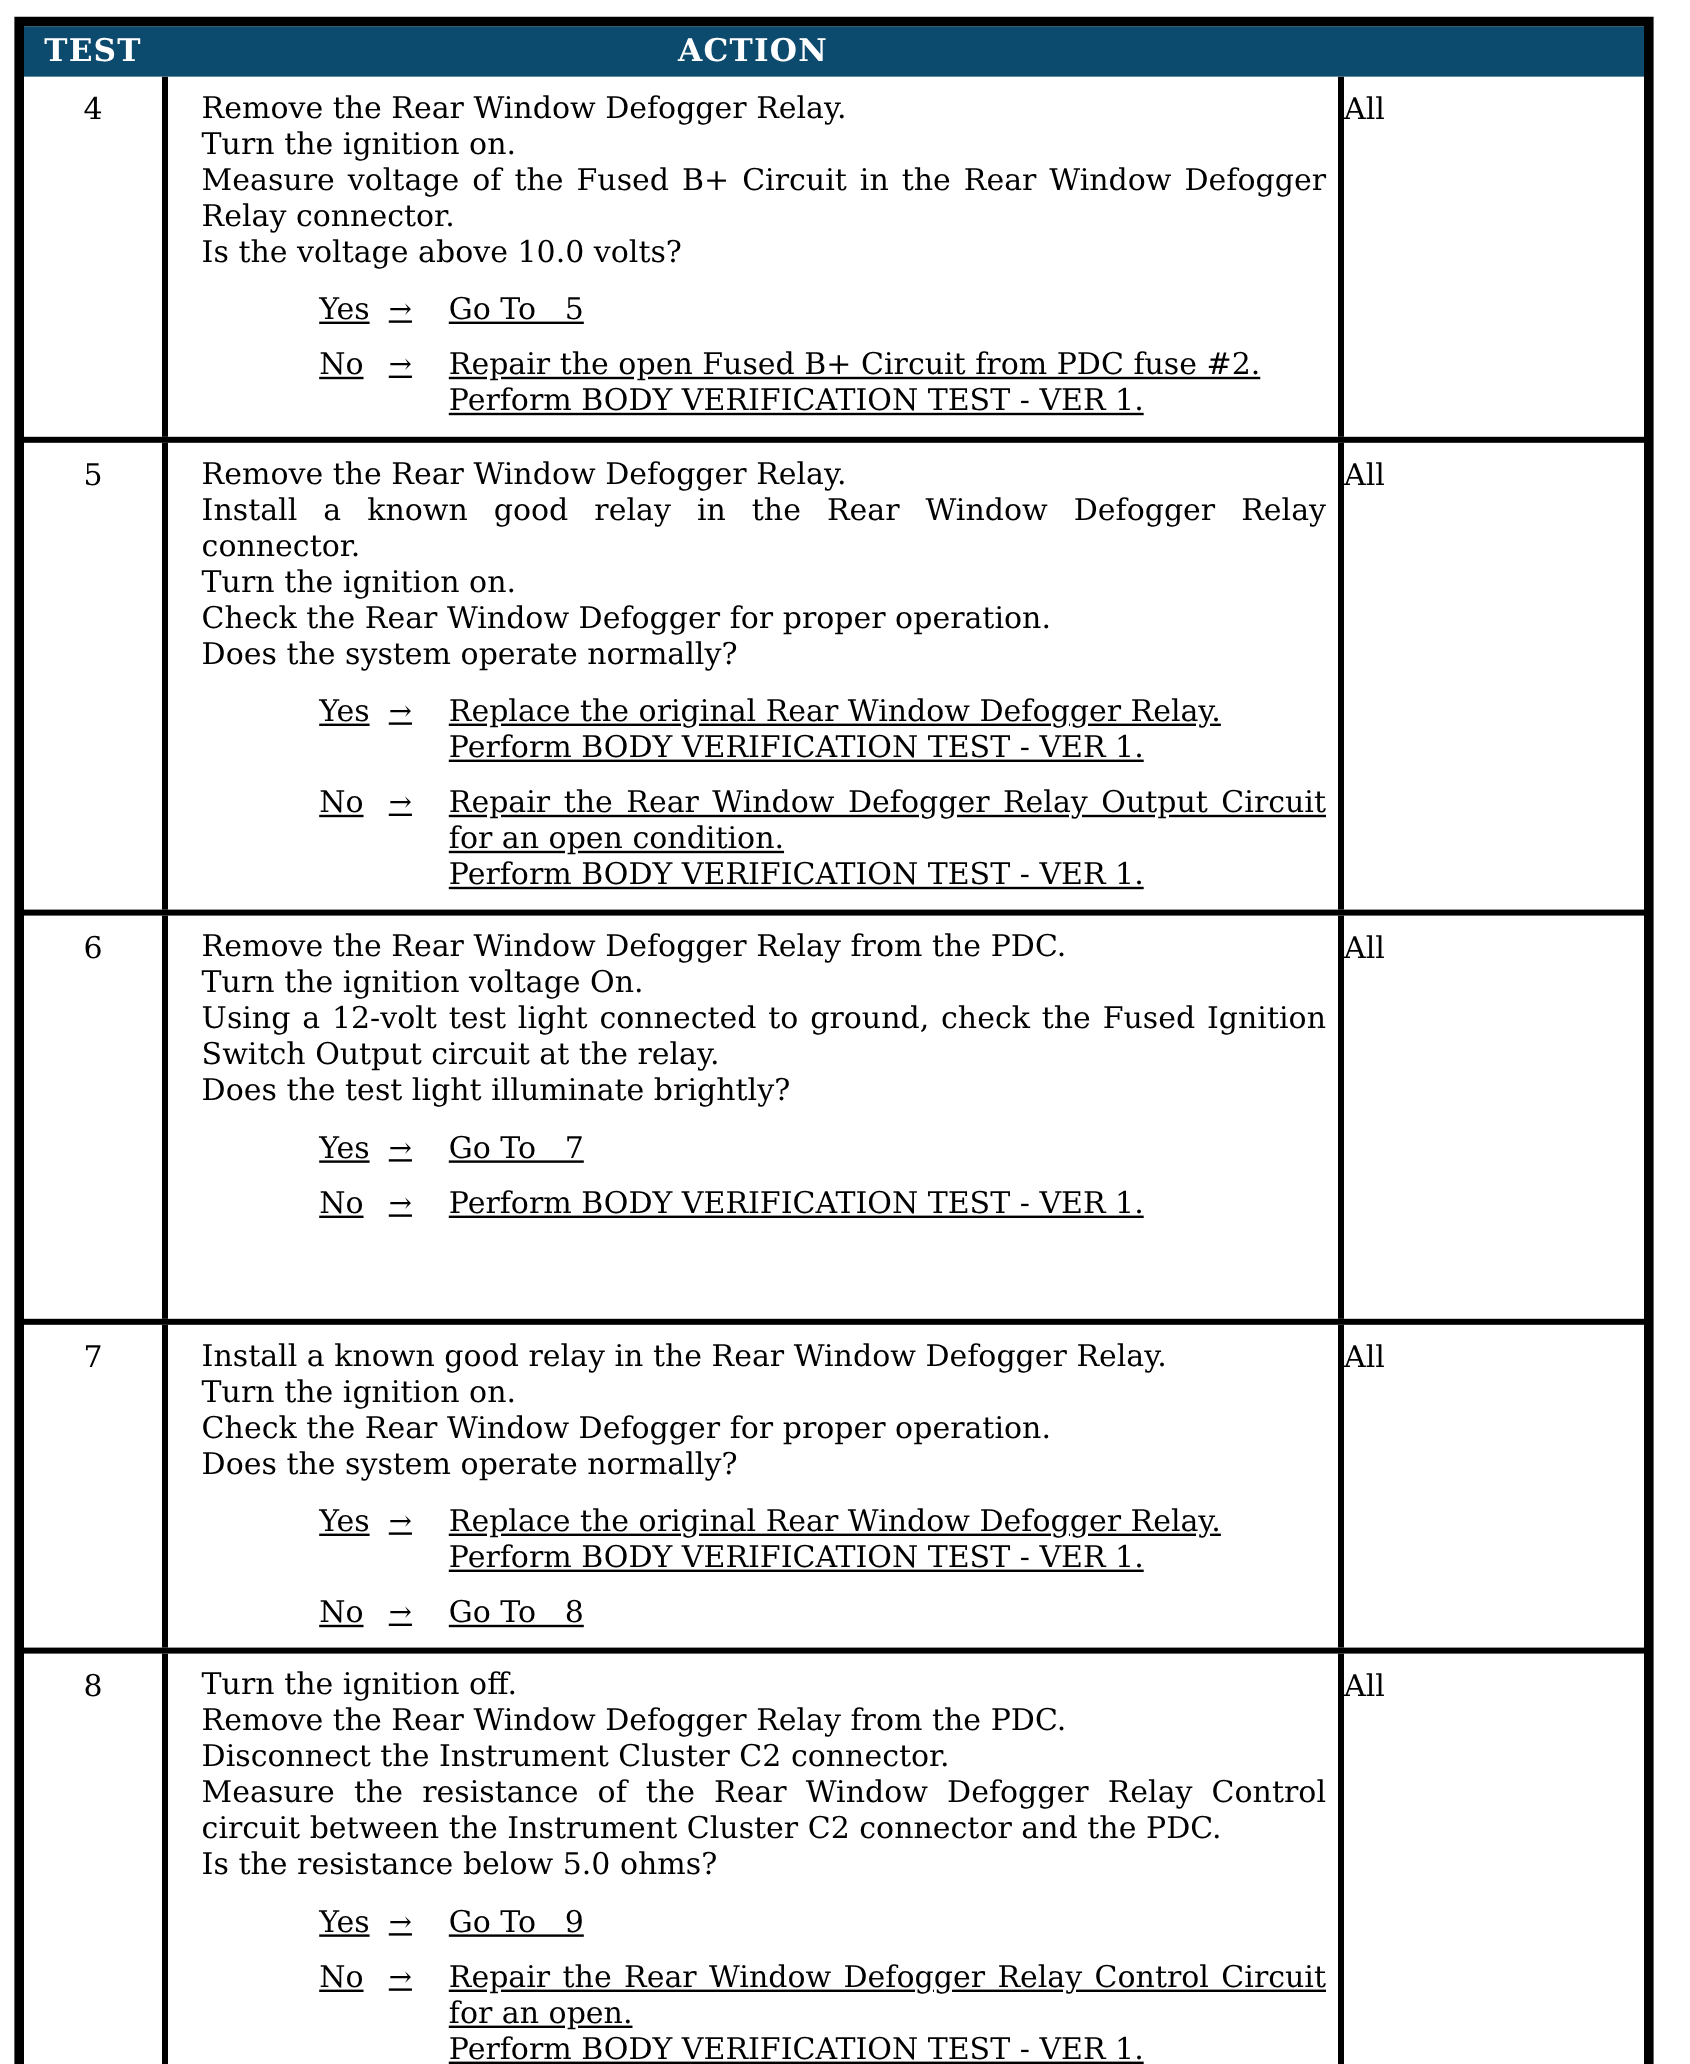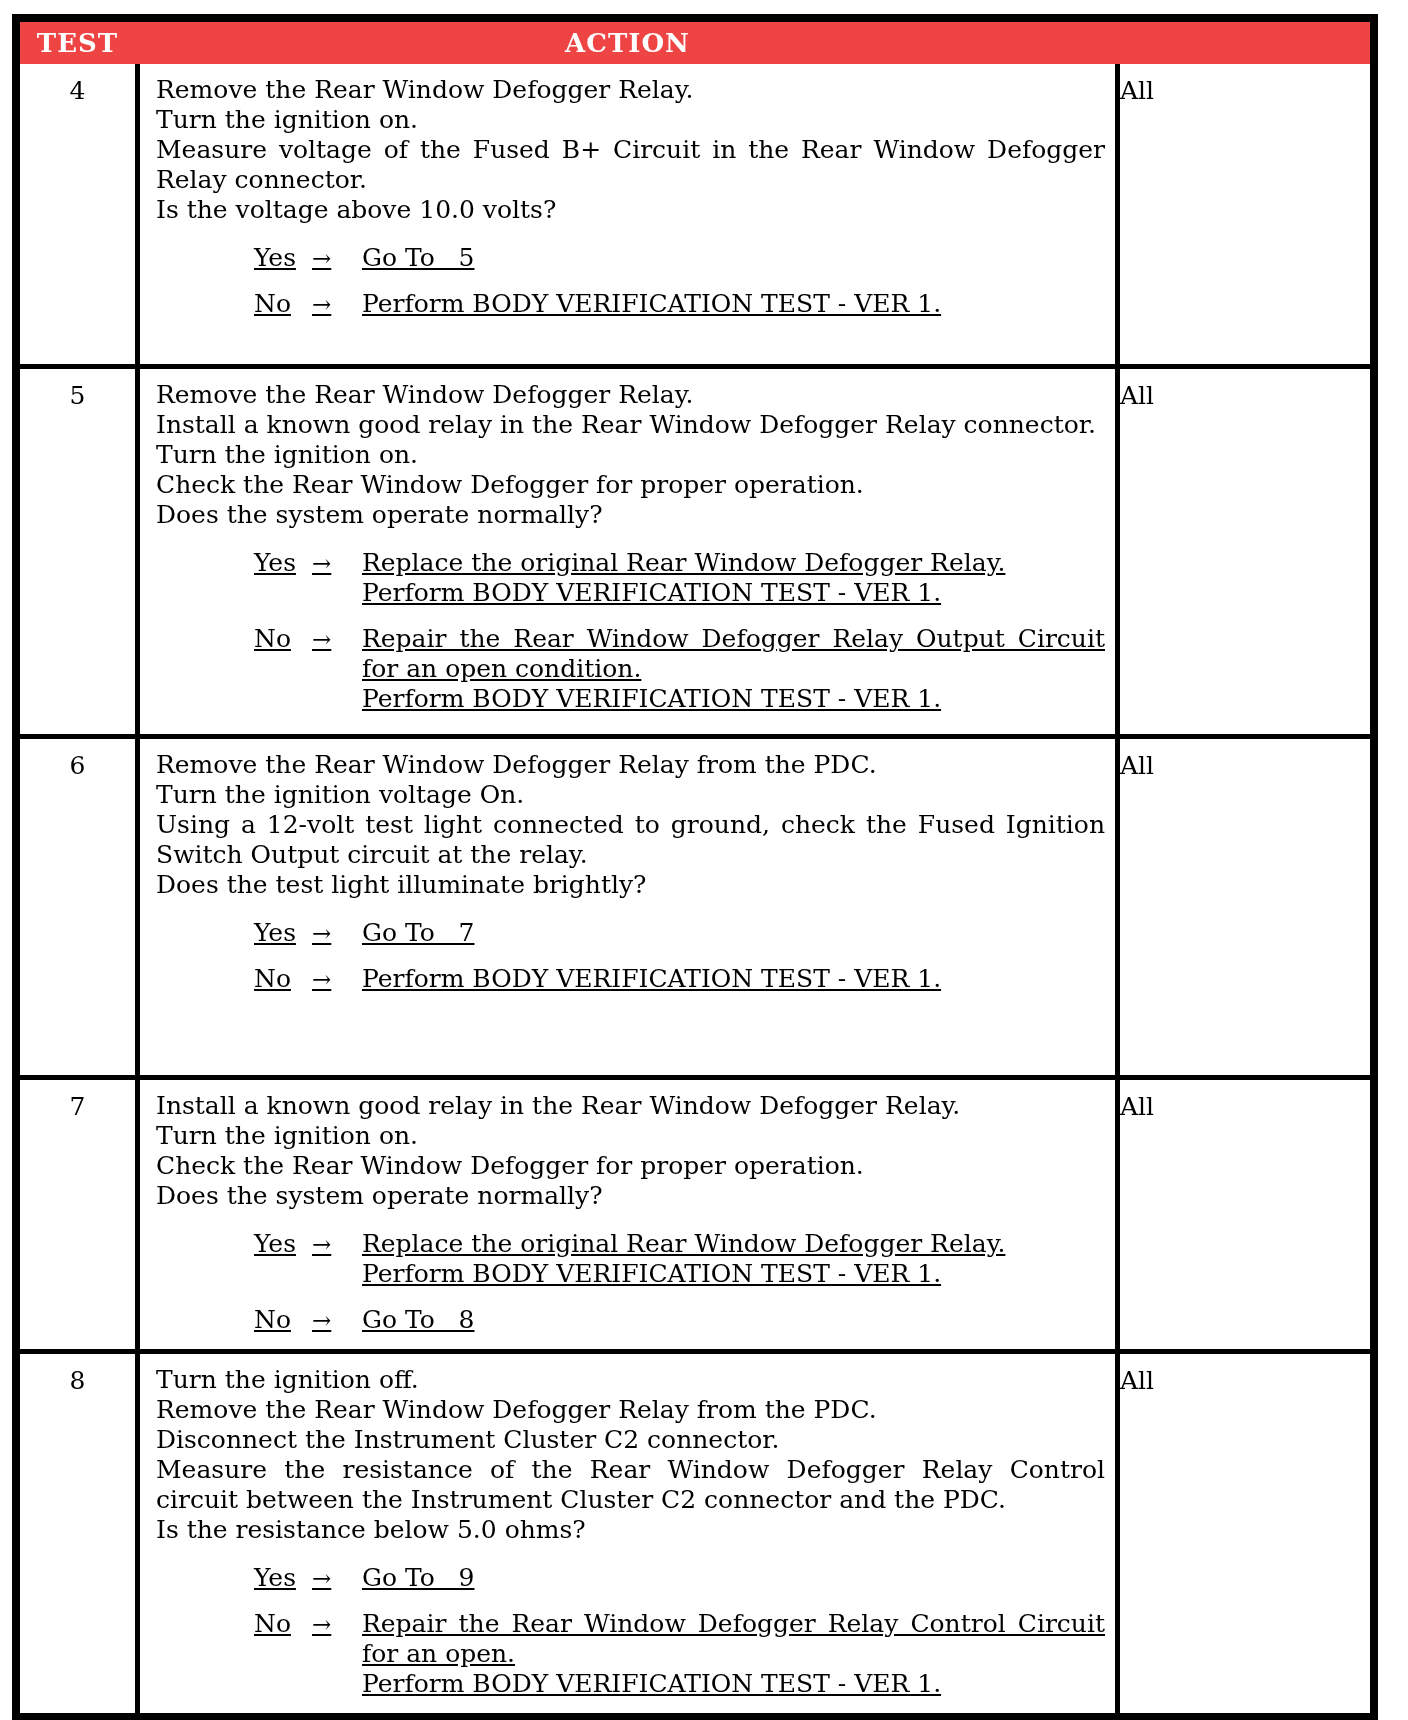--- a/index.html
+++ b/index.html
@@ -18,21 +18,21 @@
     top: 14px;
     width: 1366px;
     box-sizing: border-box;
     border: 8px solid #000000;
     border-bottom: 12px solid #000000;
     background: #ffffff;
   }
   .thead {
     display: grid;
     grid-template-columns: 115px 985px 1fr;
-    background: #ef4444;
+    background: #0c4a6e;
     color: #ffffff;
     height: 42px;
     align-items: center;
   }
   .th {
     font-weight: bold;
     font-size: 26px;
     text-align: center;
     letter-spacing: 1px;
     line-height: 42px;
@@ -50,21 +50,21 @@
   .trow:nth-child(5) { min-height: 348px; }
   .td { box-sizing: border-box; }
   .test-cell {
     text-align: center;
     font-size: 25px;
     padding-top: 12px;
   }
   .action-cell {
     border-left: 5px solid #000000;
     border-right: 5px solid #000000;
-    padding: 11px 10px 14px 16px;
+    padding: 11px 10px 14px 28px;
     font-size: 25px;
   }
   .app-cell {
     text-align: left;
     font-size: 25px;
     padding-top: 12px;
   }
   .step {
     margin: 0;
     text-align: justify;
@@ -114,20 +114,21 @@
                 <span class="dlabel">Yes</span>
                 <span class="arrow">→</span>
                 <div class="dresults">
                   <p class="result">Go To&nbsp;&nbsp; 5</p>
                 </div>
               </div>
               <div class="decision">
                 <span class="dlabel">No</span>
                 <span class="arrow">→</span>
                 <div class="dresults">
+                  <p class="result">Repair the open Fused B+ Circuit from PDC fuse #2.</p>
                   <p class="result">Perform BODY VERIFICATION TEST - VER 1.</p>
                 </div>
               </div>
             </div>
           </div>
           <div class="td app-cell">All</div>
         </div>
         <div class="trow">
           <div class="td test-cell">5</div>
           <div class="td action-cell">

